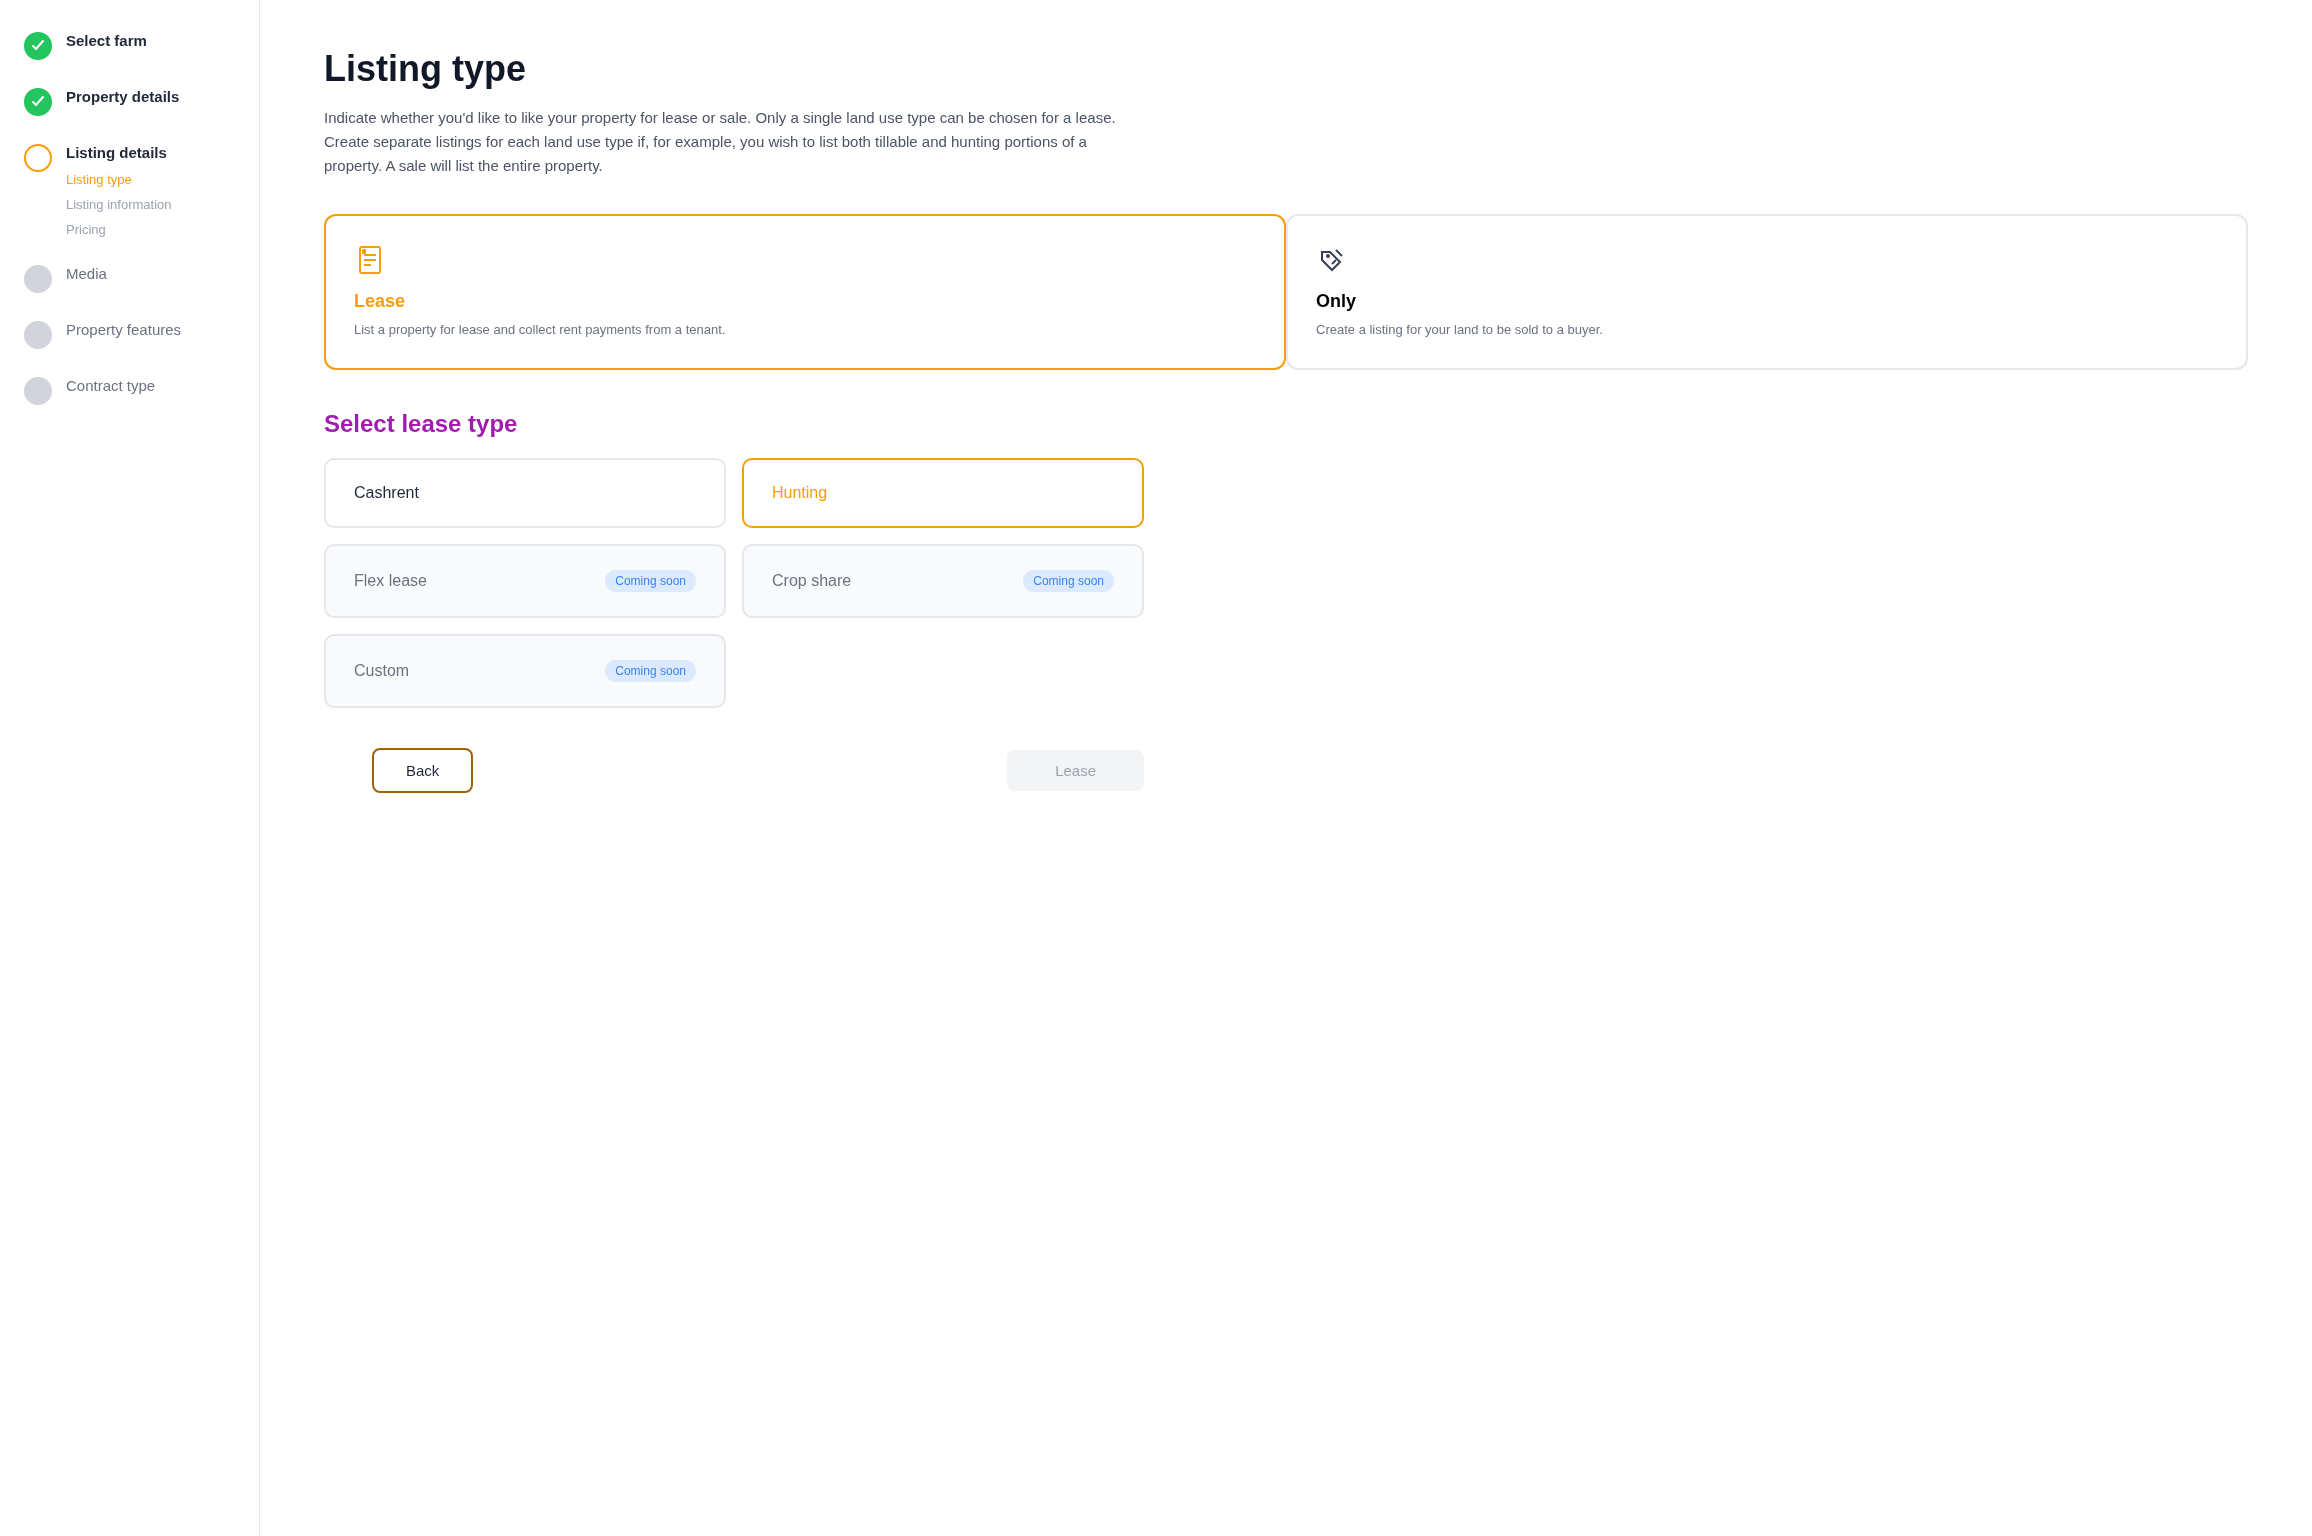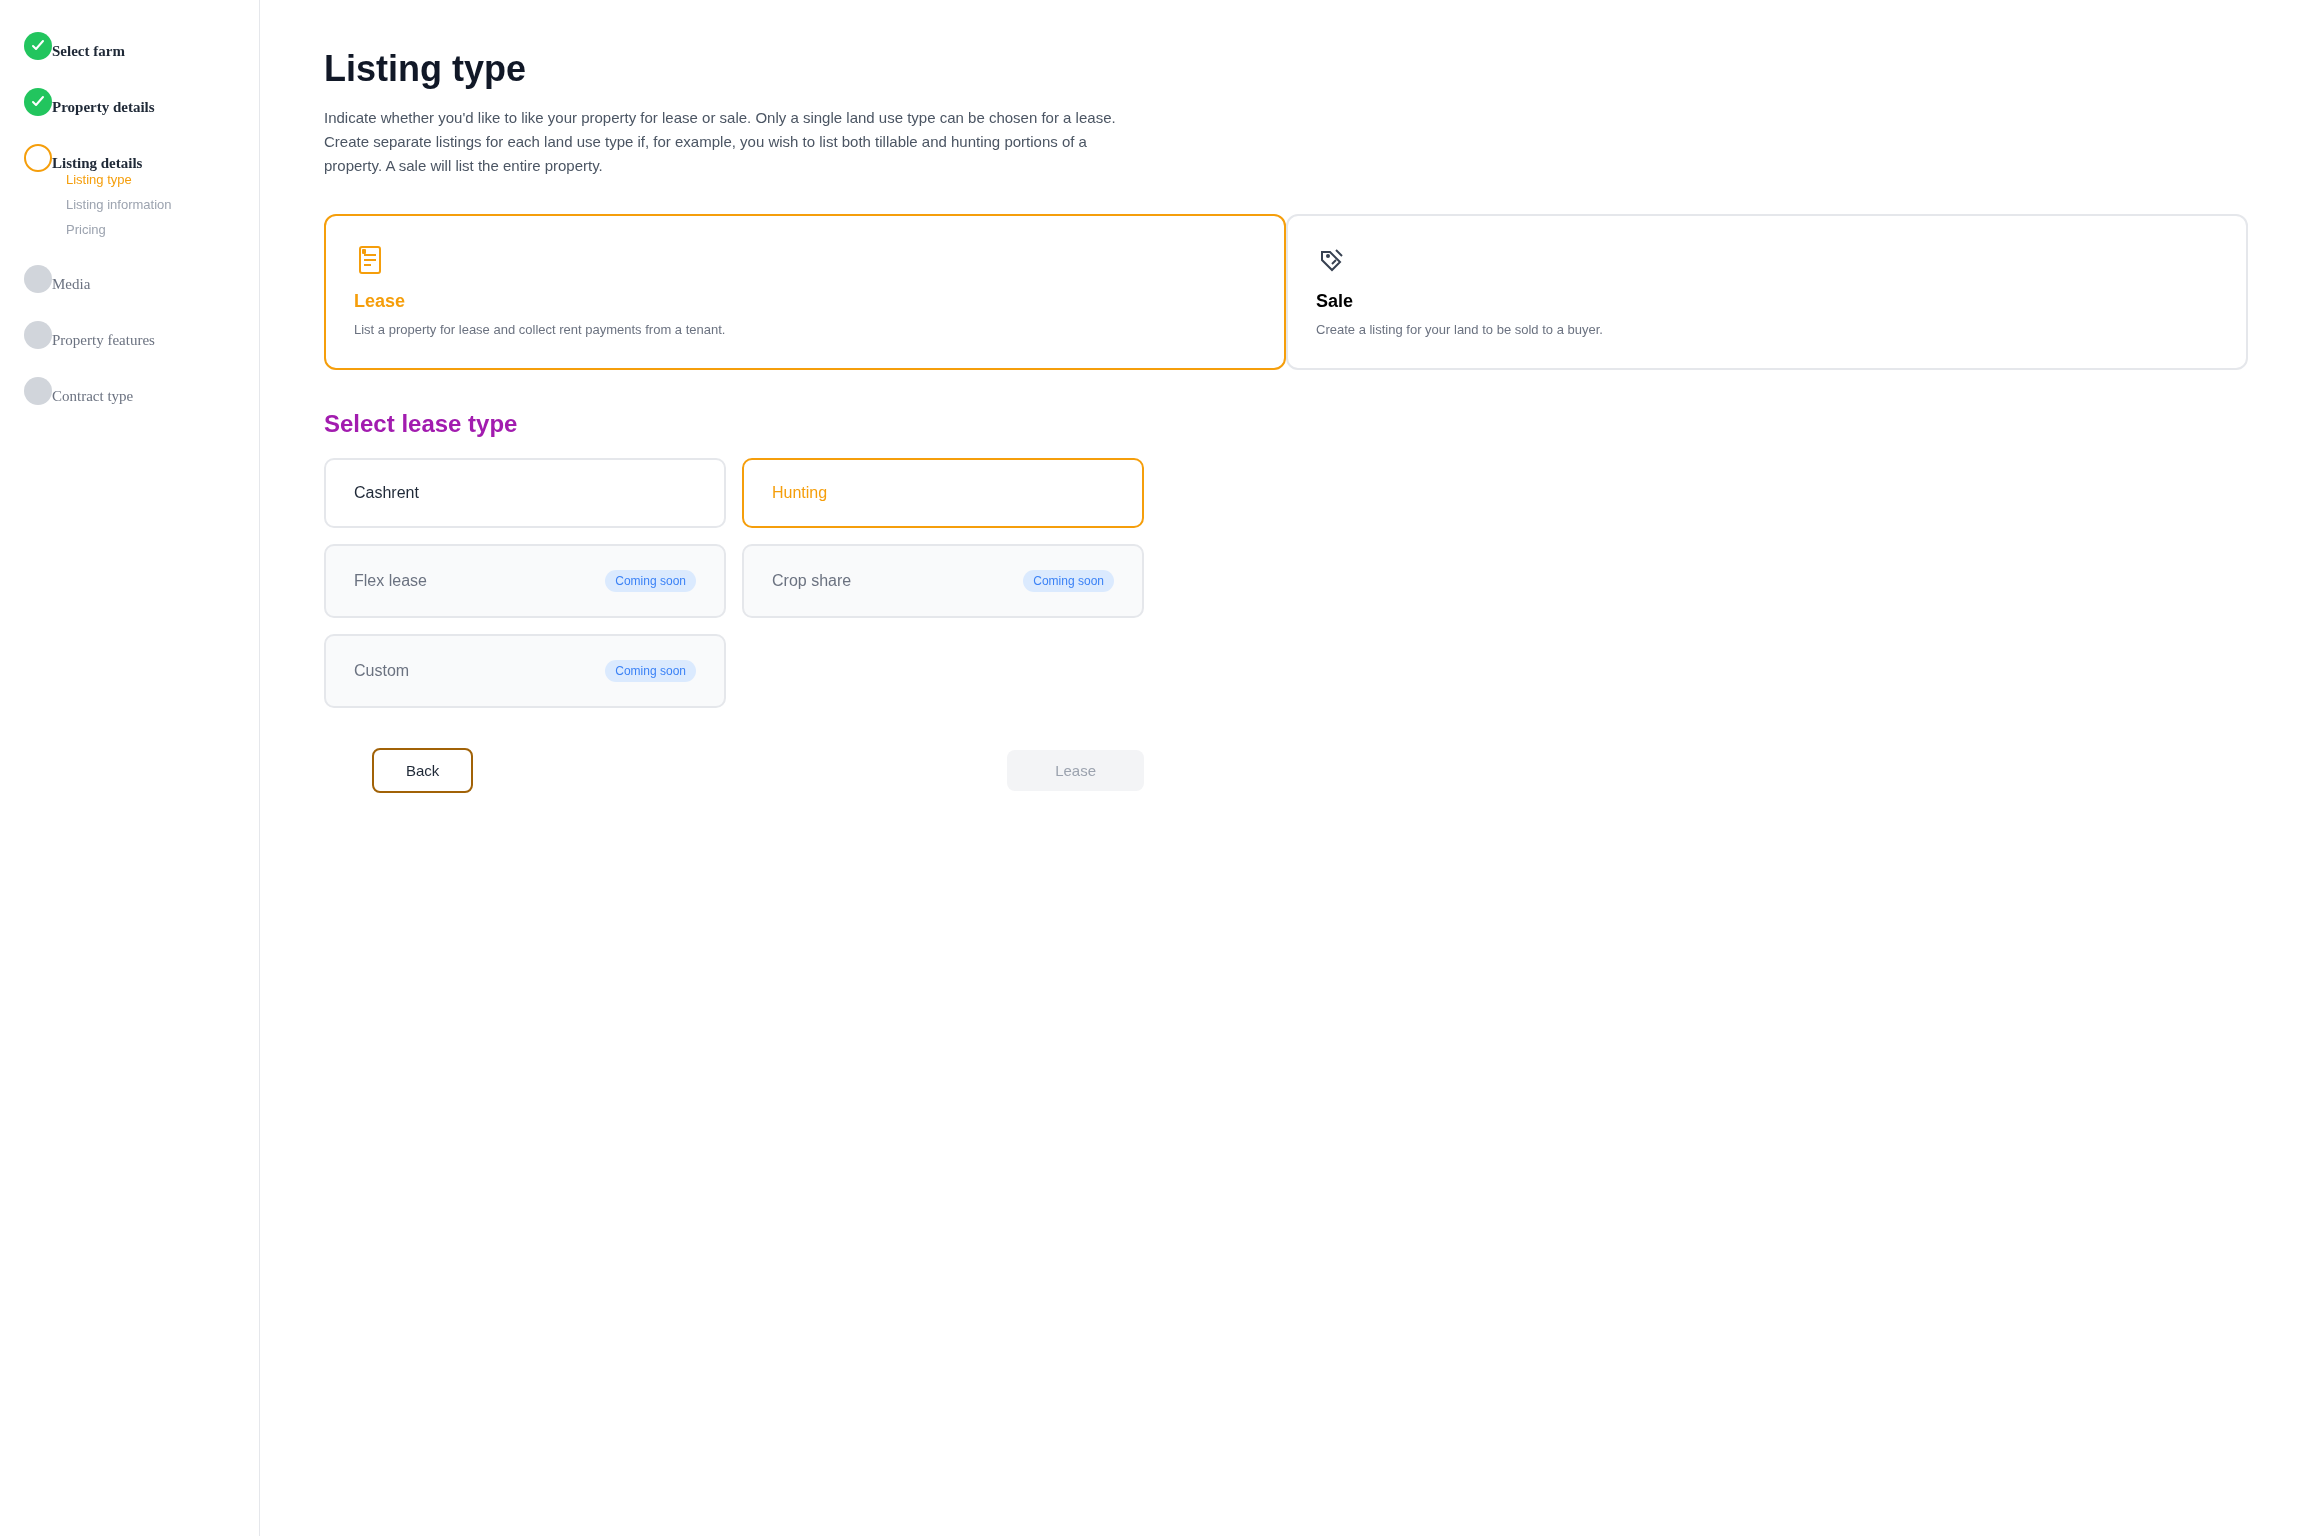--- a/index.html
+++ b/index.html
@@ -18,23 +18,23 @@
       background: #fff;
       border-right: 1px solid #e5e7eb;
       padding: 32px 24px;
       display: flex;
       flex-direction: column;
       gap: 28px;
     }
 
     .sidebar-item {
       display: flex;
-      align-items: flex-end;
-      cursor: pointer;
-      font-family: Liberation Serif, serif;
+      align-items: flex-start;
+      gap: 14px;
+      cursor: pointer;
     }
 
     .sidebar-icon {
       width: 28px;
       height: 28px;
       border-radius: 50%;
       display: flex;
       align-items: center;
       justify-content: center;
       flex-shrink: 0;
@@ -322,21 +322,21 @@
 
     <div class="type-card">
       <div class="type-card-icon">
         <svg width="32" height="32" viewBox="0 0 32 32" fill="none">
           <path d="M8 8h6l10 10-8 8L6 16V8z" stroke="#374151" stroke-width="2" fill="none"></path>
           <circle cx="12" cy="12" r="2" fill="#374151"></circle>
           <path d="M20 6l6 6" stroke="#374151" stroke-width="2"></path>
           <path d="M16 20l4-4" stroke="#374151" stroke-width="2"></path>
         </svg>
       </div>
-      <div class="type-card-title">Sale</div>
+      <div class="type-card-title">Only</div>
       <div class="type-card-desc">Create a listing for your land to be sold to a buyer.</div>
     </div>
 
   </div>
 
   <h2 class="section-title">Select lease type</h2>
 
   <div class="lease-grid">
 
     <div class="lease-card">

